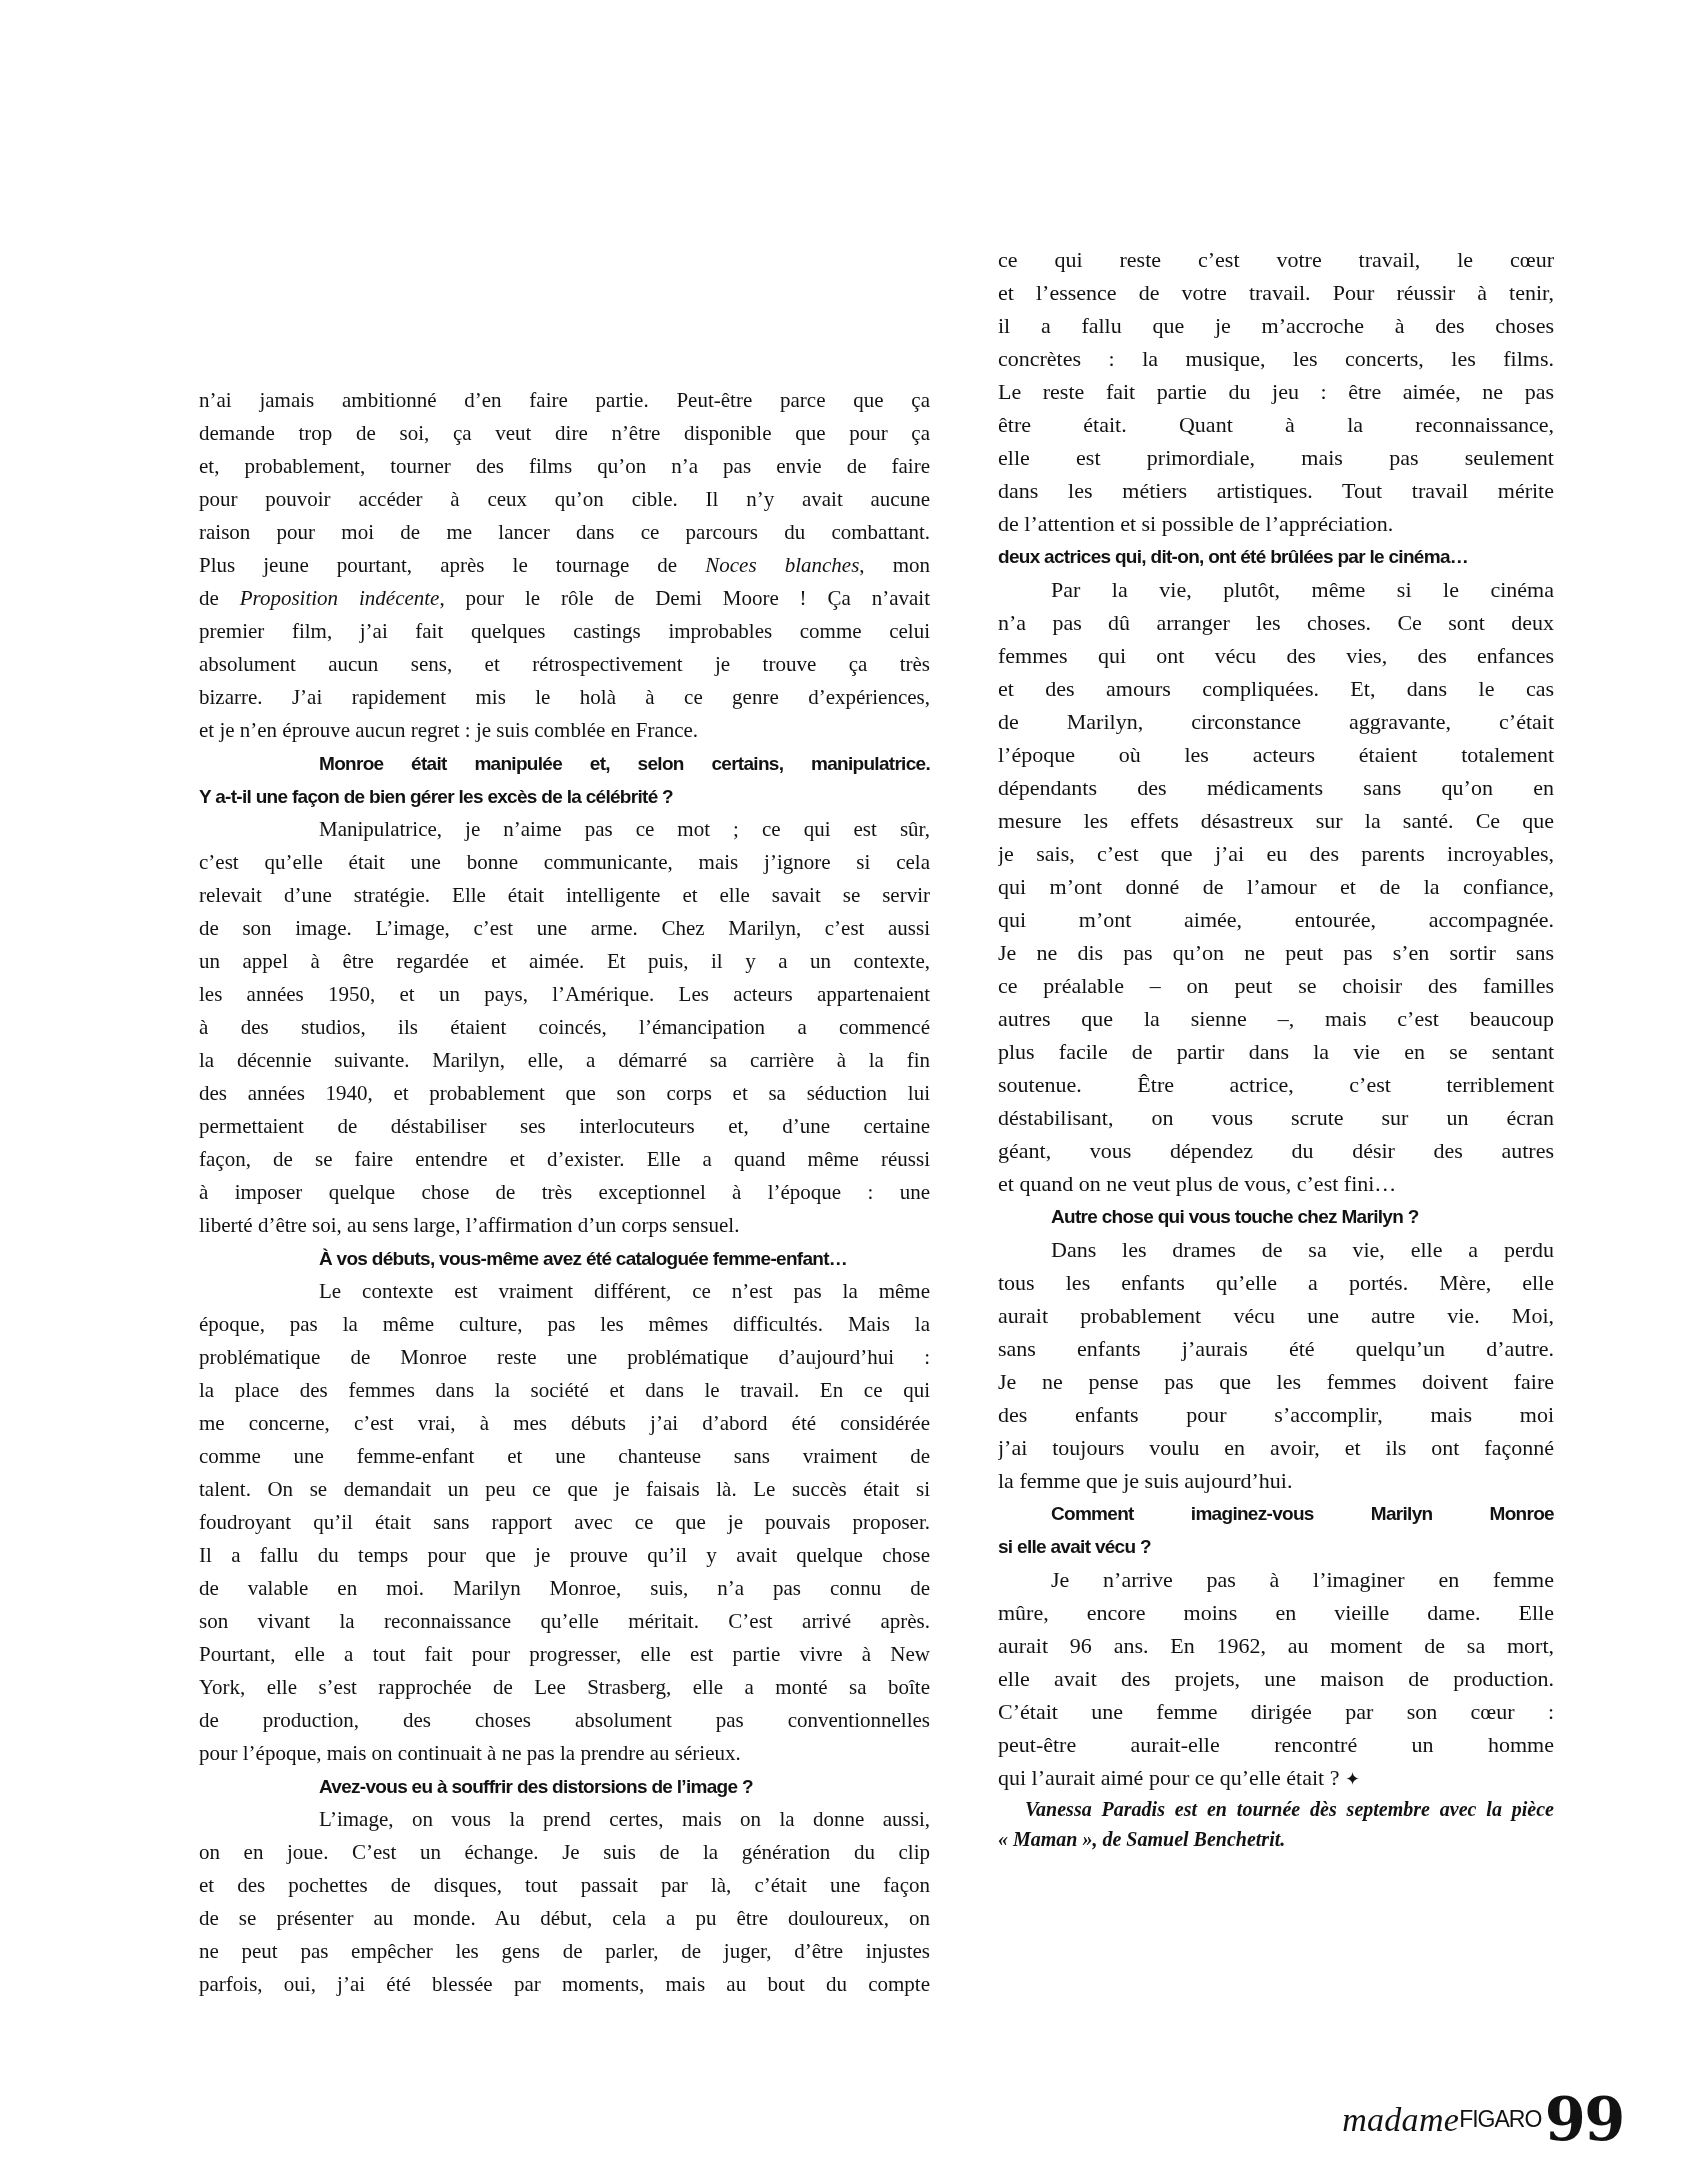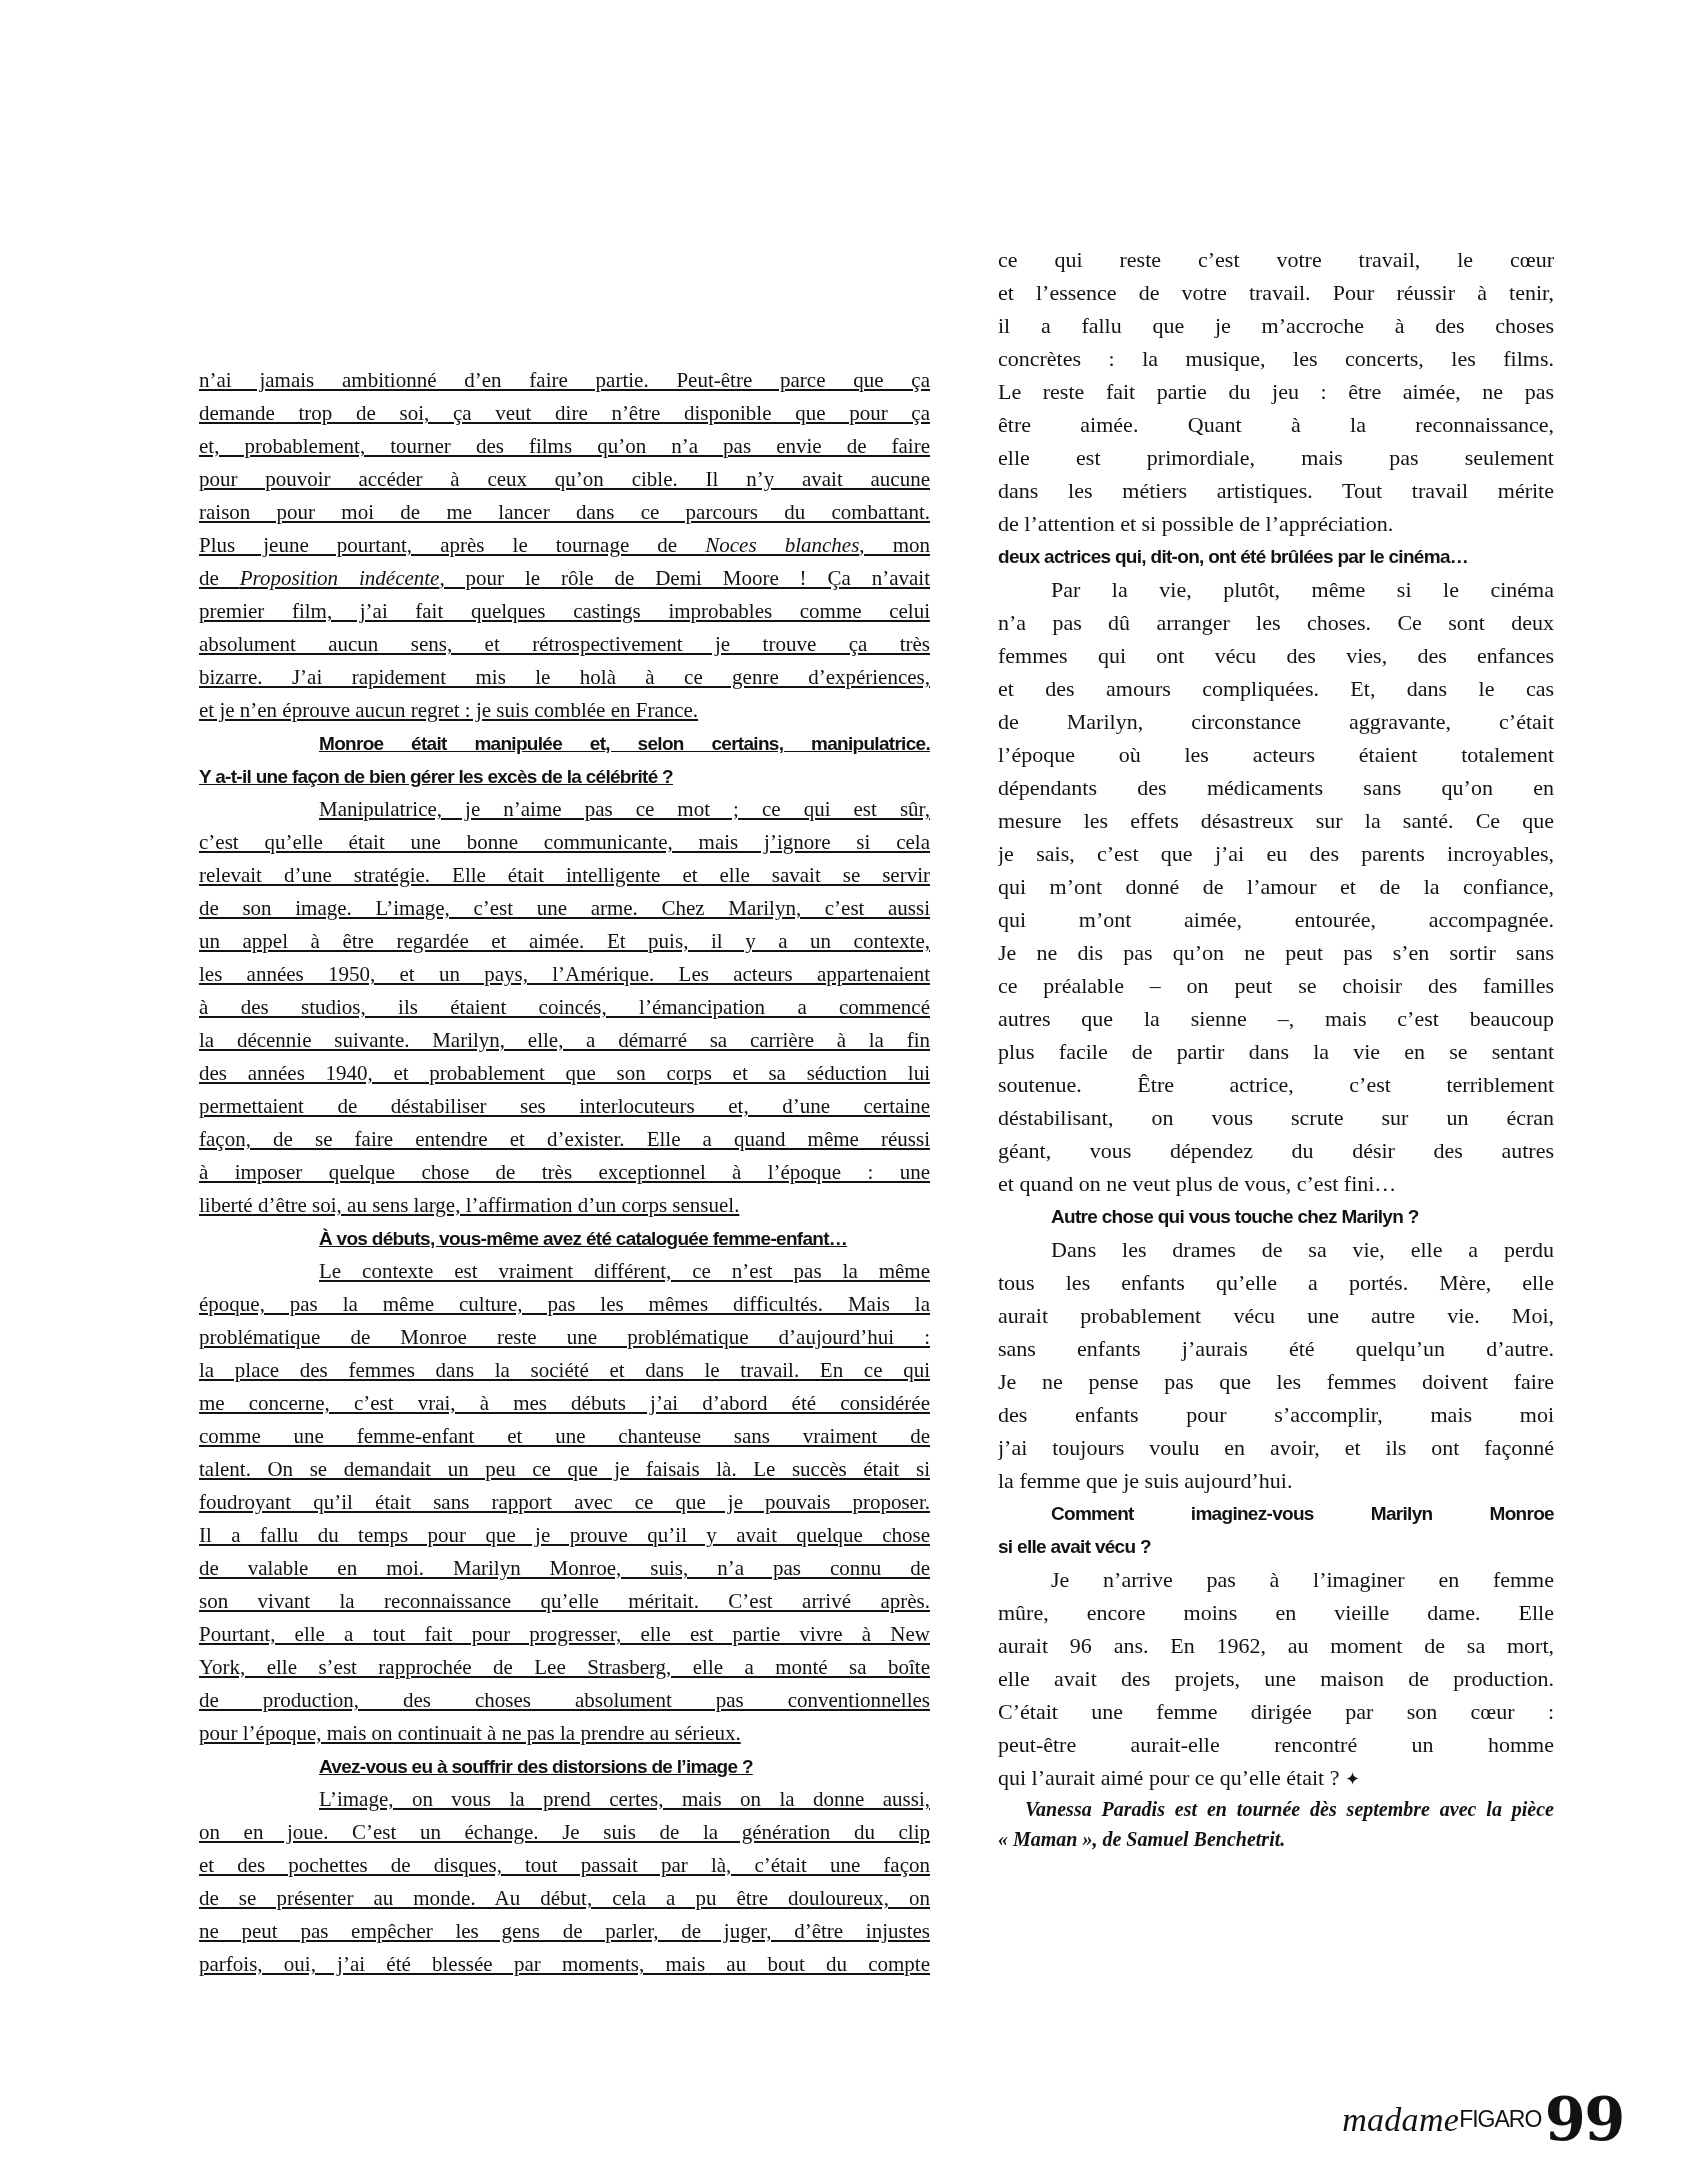--- a/index.html
+++ b/index.html
@@ -5,21 +5,21 @@
   html, body { margin: 0; padding: 0; }
   body {
     width: 1698px; height: 2183px;
     background: #ffffff;
     font-family: "Liberation Serif", serif;
     color: #121212;
   }
   .page { position: relative; width: 1698px; height: 2183px; background: #ffffff; overflow: hidden; }
 
   .column { position: absolute; }
-  .col-left  { left: 199px;  top: 364px; width: 731px; text-decoration: underline; }
+  .col-left  { left: 199px;  top: 384px; width: 731px; }
   .col-right { left: 998px; top: 243px; width: 556px; }
 
   .line {
     height: 33px; line-height: 33px;
     text-align: justify; text-align-last: justify;
     overflow: hidden;
     white-space: normal;
   }
   .col-left  .line { font-size: 21px; }
   .col-right .line { font-size: 22px; }
@@ -140,21 +140,21 @@
         <div class="line"><span>parfois, oui, j’ai été blessée par moments, mais au bout du compte</span></div>
       </div>
     </div>
   <div class="column col-right">
       <div class="block answer">
         <div class="line"><span>ce qui reste c’est votre travail, le cœur</span></div>
         <div class="line"><span>et l’essence de votre travail. Pour réussir à tenir,</span></div>
         <div class="line"><span>il a fallu que je m’accroche à des choses</span></div>
         <div class="line"><span>concrètes : la musique, les concerts, les films.</span></div>
         <div class="line"><span>Le reste fait partie du jeu : être aimée, ne pas</span></div>
-        <div class="line"><span>être aimée. Quant à la reconnaissance,</span></div>
+        <div class="line"><span>être était. Quant à la reconnaissance,</span></div>
         <div class="line"><span>elle est primordiale, mais pas seulement</span></div>
         <div class="line"><span>dans les métiers artistiques. Tout travail mérite</span></div>
         <div class="line end"><span>de l’attention et si possible de l’appréciation.</span></div>
       </div>
       <div class="block question">
         <div class="line end"><span>deux actrices qui, dit-on, ont été brûlées par le cinéma…</span></div>
       </div>
       <div class="block answer">
         <div class="line first"><span>Par la vie, plutôt, même si le cinéma</span></div>
         <div class="line"><span>n’a pas dû arranger les choses. Ce sont deux</span></div>

